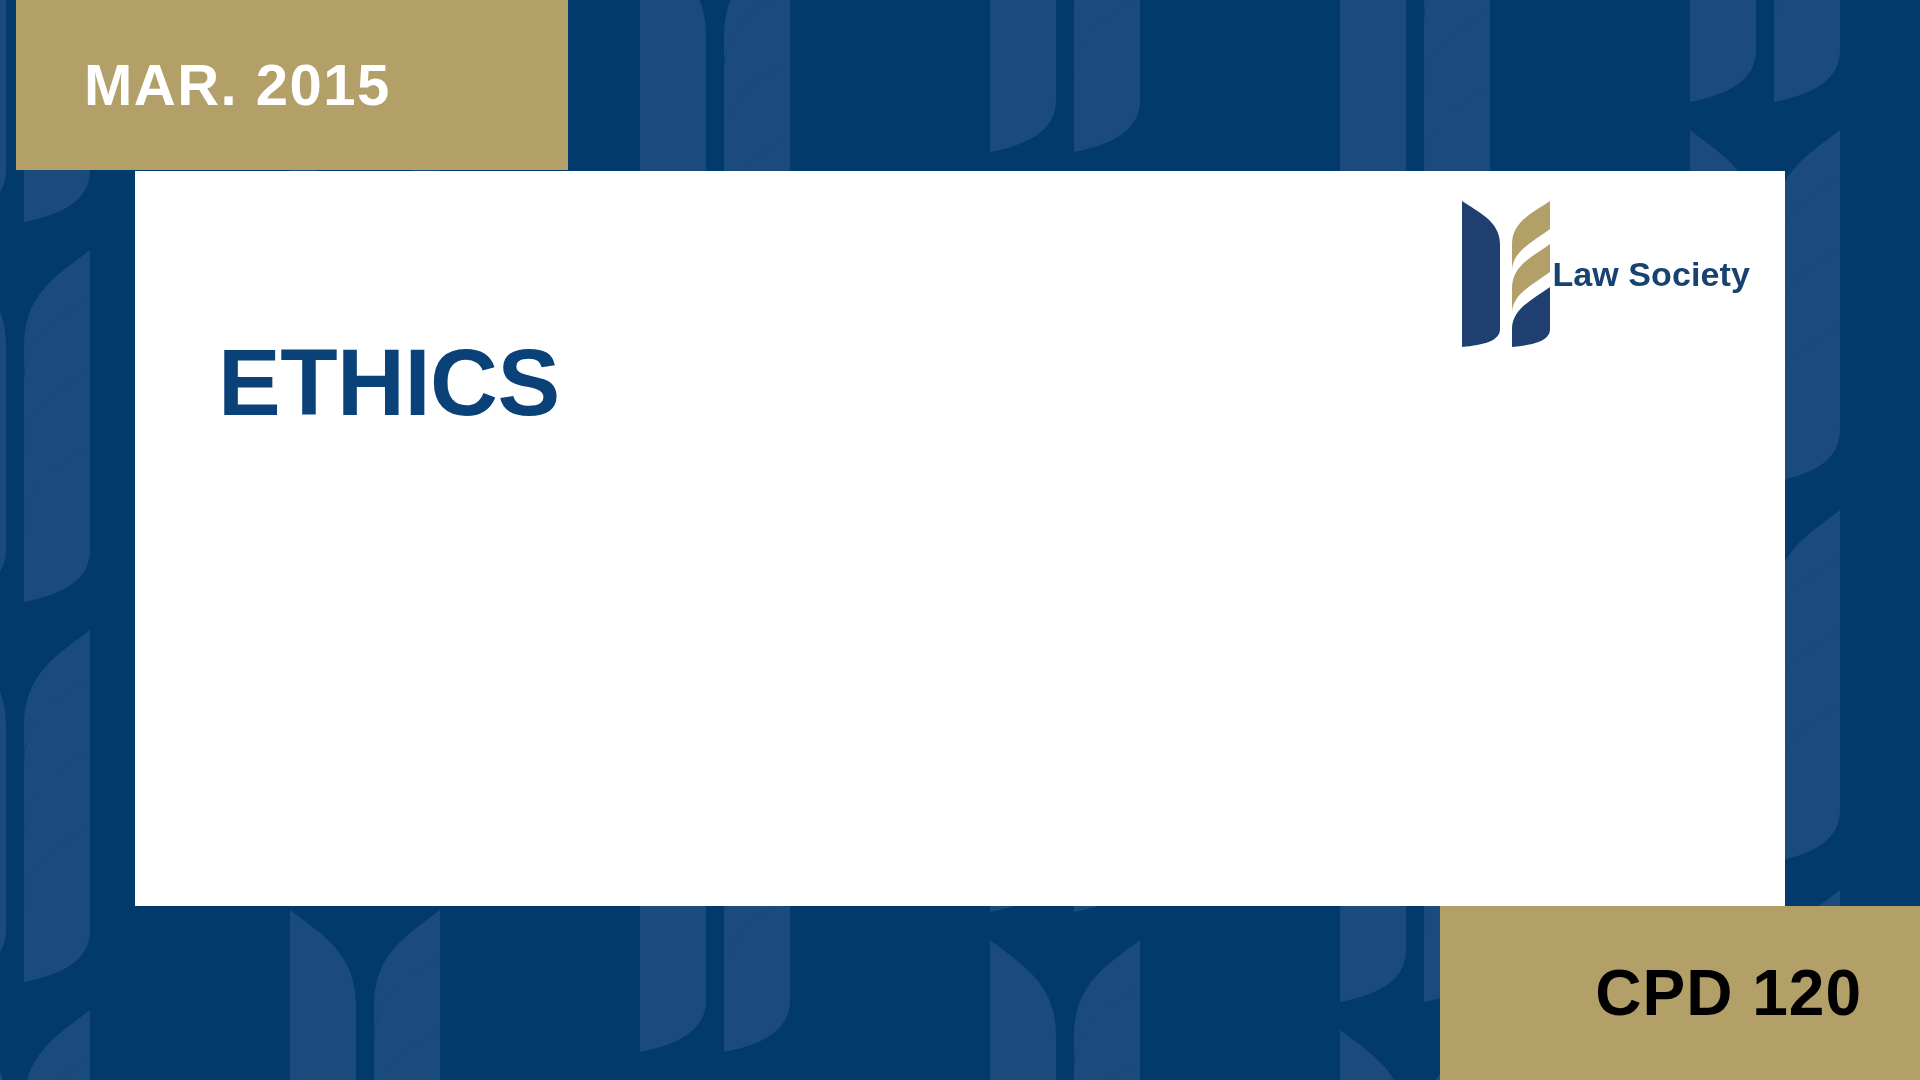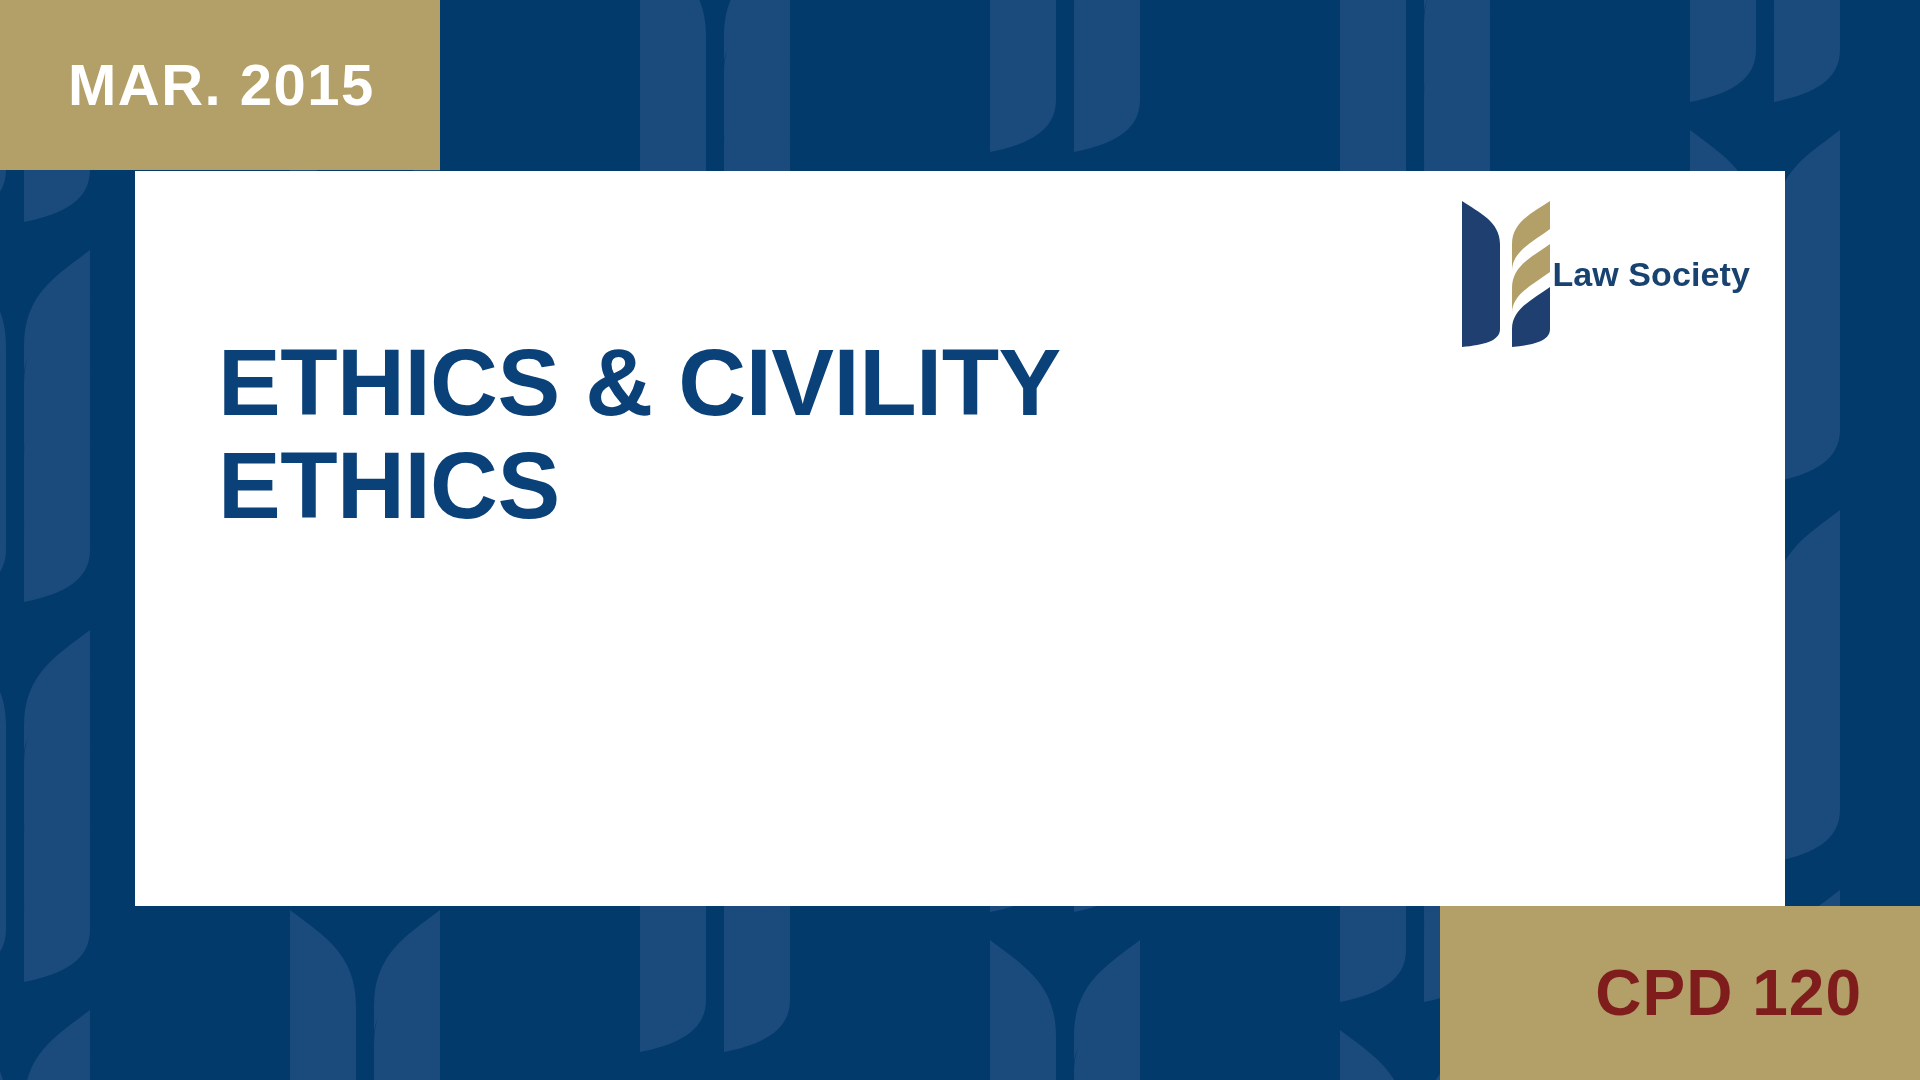--- a/index.html
+++ b/index.html
@@ -20,22 +20,22 @@
   #pattern-layer {
     position:absolute; inset:0;
     overflow:hidden;
     pointer-events:none;
   }
   #pattern-layer svg { display:block; width:1920px; height:1080px; }
 
   
   #date-banner {
     position:absolute;
-    left:0; top:0;
-    width:440px; height:170px;
+    left:16px; top:0;
+    width:552px; height:170px;
     background:#B3A069;
     display:flex;
     align-items:center;
   }
   #date-banner .label {
     color:#FFFFFF;
     font-size:58px;
     font-weight:bold;
     letter-spacing:1.5px;
     padding-left:68px;
@@ -89,21 +89,21 @@
   #cpd-banner {
     position:absolute;
     left:1440px; top:906px;
     width:480px; height:174px;
     background:#B3A069;
     display:flex;
     align-items:center;
     justify-content:flex-end;
   }
   #cpd-banner .label {
-    color:#7f1d1d;
+    color:#000000;
     font-size:64px;
     font-weight:bold;
     letter-spacing:1px;
     padding-right:58px;
     line-height:1;
     white-space:nowrap;
     text-align:center;
   }
 </style>
 </head>
@@ -174,21 +174,20 @@
         <path d="M90,45 C74,57 52,66 52,89 L52,114 C52,95 74,85 90,73 Z" fill="#B3A069"></path>
 
         <path d="M90,88 C74,100 52,109 52,130 L52,148 C74,146 90,142 90,130 Z" fill="#1E3F70"></path>
       </svg>
       <div id="logo-wordmark">
         <div>Law Society</div>
       </div>
     </div>
 
     <div id="title-block">
-      <div class="tline">ETHICS &amp; CIVILITY</div>
       <div class="tline">ETHICS</div>
     </div>
 
   </div>
 
   <div id="cpd-banner">
     <span class="label">CPD 120</span>
   </div>
 
 </div>

